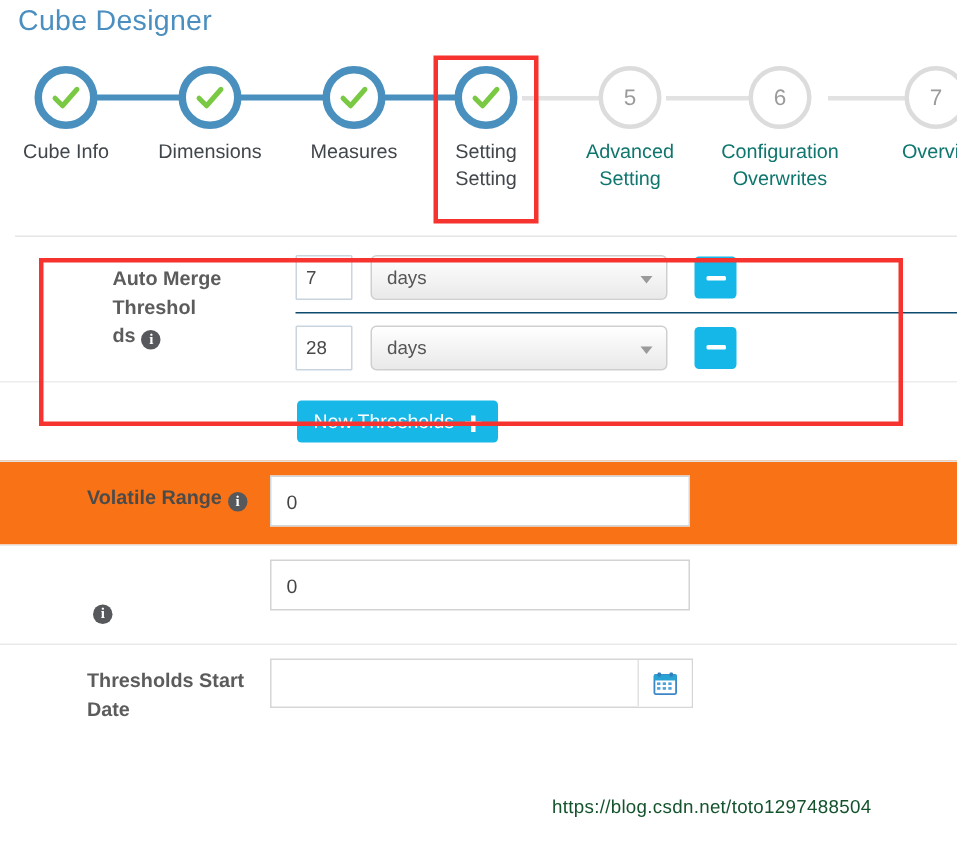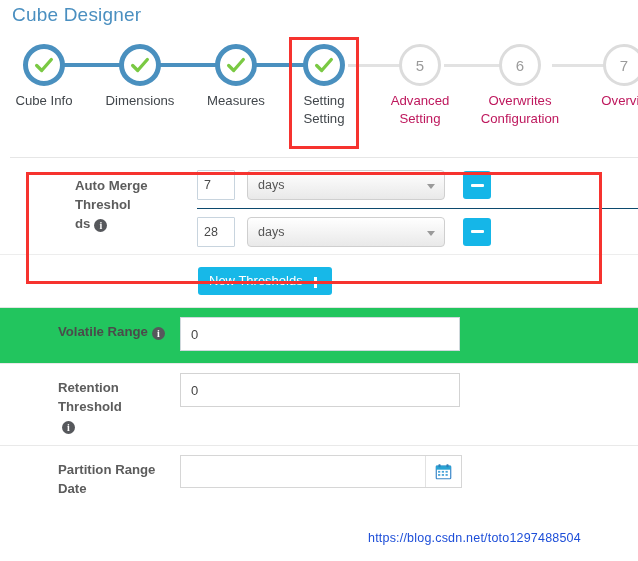--- a/index.html
+++ b/index.html
@@ -63,21 +63,21 @@
     font-size: 15px;
     color: #9b9b9b;
     font-weight: 400;
   }
   .step .slabel {
     margin-top: 6px;
     font-size: 13.2px;
     color: #41464b;
     line-height: 18px;
   }
-  .step.todo .slabel { color: #be185d; }
+  .step.todo .slabel { color: #0f766e; }
   .connector {
     position: absolute;
     height: 4px;
     top: 25px;
     z-index: 1;
   }
   .connector.done { background: #4a90bf; }
   .connector.todo { background: #e2e2e2; height: 3px; top: 26px; }
 
   
@@ -214,21 +214,21 @@
     width: 11px; height: 11px;
     display: inline-block;
   }
   .nt-btn .plus:before, .nt-btn .plus:after {
     content: ""; position: absolute; background: #fff;
   }
   .nt-btn .plus:before { left: 0; top: 4px; width: 11px; height: 3px; }
   .nt-btn .plus:after { top: 0; left: 4px; height: 11px; width: 3px; }
 
   
-  .frow.highlight { background: #22c55e; border-top: 1px solid #e3e3e3; }
+  .frow.highlight { background: #f97316; border-top: 1px solid #e3e3e3; }
   .frow.highlight .flabel { color: #4b4b4b; }
 
   .text-input {
     width: 280px; height: 34px;
     border: 1px solid #d3d3d3;
     background: #fff;
     font-size: 13px;
     color: #444;
     padding: 0 10px;
     font-family: "Liberation Sans", sans-serif;
@@ -268,21 +268,21 @@
     z-index: 40;
   }
   #redbox-step { left: 289px; top: 37px; width: 70px; height: 112px; }
   #redbox-merge { left: 26px; top: 172px; width: 576px; height: 112px; }
 
   
   .watermark {
     position: absolute;
     left: 368px; top: 531px;
     font-size: 12.5px;
-    color: #1d4ed8;
+    color: #14532d;
     letter-spacing: .2px;
   }
 </style>
 </head>
 <body>
 
 <div id="page">
 
   <div class="page-title">Cube Designer</div>
 
@@ -342,22 +342,22 @@
         <div>Advanced</div>
         <div>Setting</div>
       </div>
     </div>
 
     <div class="step todo" style="left:472px;">
       <div class="circle">
         <span class="num">6</span>
       </div>
       <div class="slabel">
+        <div>Configuration</div>
         <div>Overwrites</div>
-        <div>Configuration</div>
       </div>
     </div>
 
     <div class="step todo" style="left:576px;">
       <div class="circle">
         <span class="num">7</span>
       </div>
       <div class="slabel">Overvie</div>
     </div>
   </div>
@@ -411,30 +411,30 @@
       <div class="flabel">
         <span>Volatile Range</span><span class="info-icon">i</span>
       </div>
       <div class="fctrl">
         <input class="text-input" type="text" value="0" style="">
       </div>
     </div>
 
     <div class="frow" style="min-height:66px;">
       <div class="flabel">
-        <span>Retention Threshold</span><br>
+        <br>
         <span class="info-icon">i</span>
       </div>
       <div class="fctrl">
         <input class="text-input" type="text" value="0" style="">
       </div>
     </div>
 
     <div class="frow" style="min-height:60px;">
-      <div class="flabel">Partition Range Date</div>
+      <div class="flabel">Thresholds Start Date</div>
       <div class="fctrl">
         <div class="date-wrap">
           <input class="dinput" type="text" value="" style="">
           <div class="cal-btn">
             <svg width="17" height="17" viewBox="0 0 20 20">
               <rect x="1.5" y="3.5" width="17" height="15" rx="1" fill="#ffffff" stroke="#3a86c8" stroke-width="1.4"></rect>
               <rect x="1.5" y="3.5" width="17" height="4" fill="#29a3d4" stroke="#29a3d4" stroke-width="0.6"></rect>
               <rect x="4" y="1.5" width="2.6" height="3.4" rx="0.8" fill="#2f7fb8"></rect>
               <rect x="13.4" y="1.5" width="2.6" height="3.4" rx="0.8" fill="#2f7fb8"></rect>
               <rect x="3.6" y="9.3" width="2.6" height="2.1" fill="#4aa3d8"></rect>

